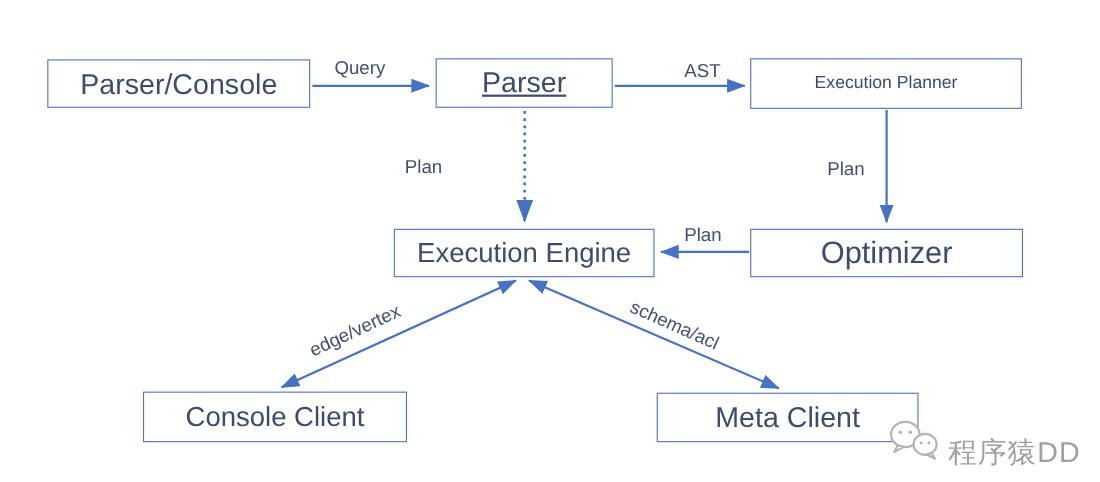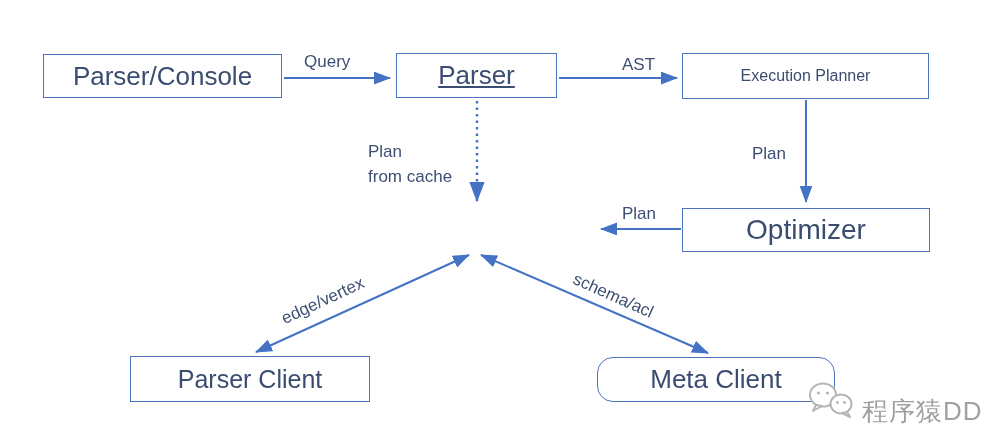--- a/index.html
+++ b/index.html
@@ -74,38 +74,38 @@
     <line x1="469" y1="255" x2="256" y2="352" marker-start="url(#arrow-start)" marker-end="url(#arrow-end)"></line>
     <line x1="481" y1="255" x2="708" y2="353" marker-start="url(#arrow-start)" marker-end="url(#arrow-end)"></line>
   </svg>
 
   <div class="node" style="left:43px;top:54px;width:239px;height:44px;font-size:26px;">Parser/Console</div>
 
   <div class="node" style="left:396px;top:53px;width:161px;height:45px;font-size:26px;text-decoration:underline;">Parser</div>
 
   <div class="node" style="left:682px;top:53px;width:247px;height:46px;font-size:16px;">Execution Planner</div>
 
+  <div class="node" style="left:358px;top:208px;width:237px;height:44px;font-size:25px;">Execution Engine</div>
 
   <div class="node" style="left:682px;top:208px;width:248px;height:44px;font-size:28px;">Optimizer</div>
 
-  <div class="node" style="left:130px;top:356px;width:240px;height:46px;font-size:25px;">Parser Client</div>
+  <div class="node" style="left:130px;top:356px;width:240px;height:46px;font-size:25px;">Console Client</div>
 
-  <div class="node" style="left:597px;top:357px;width:238px;height:45px;font-size:26px;border-radius:16px;">Meta Client</div>
+  <div class="node" style="left:597px;top:357px;width:238px;height:45px;font-size:26px;">Meta Client</div>
 
   <div class="edge-label" style="left:292px;top:52px;margin-left:12px;">Query</div>
 
   <div class="edge-label" style="left:574px;top:55px;margin-left:48px;">AST</div>
 
   <div class="edge-label" style="left:752px;top:144px;">Plan</div>
 
   <div class="edge-label" style="left:622px;top:204px;">Plan</div>
 
   <div class="edge-label cache-label" style="left:368px;top:139px;">
     <div>Plan</div>
-    <div>from cache</div>
   </div>
 
   <div class="edge-label rotated" style="left:253px;top:291px;transform:rotate(-25deg);">edge/vertex</div>
 
   <div class="edge-label rotated" style="left:543px;top:286px;transform:rotate(24deg);">schema/acl</div>
 
   <div class="watermark">
     <svg class="wm-icon" width="50" height="40" viewBox="0 0 50 40" xmlns="http://www.w3.org/2000/svg">
       <ellipse cx="17" cy="15" rx="13" ry="11.5" fill="#ffffff" stroke="#b5b5b5" stroke-width="2"></ellipse>
       <path d="M10 25 L7 31 L16 26 z" fill="#ffffff" stroke="#b5b5b5" stroke-width="2" stroke-linejoin="round"></path>

